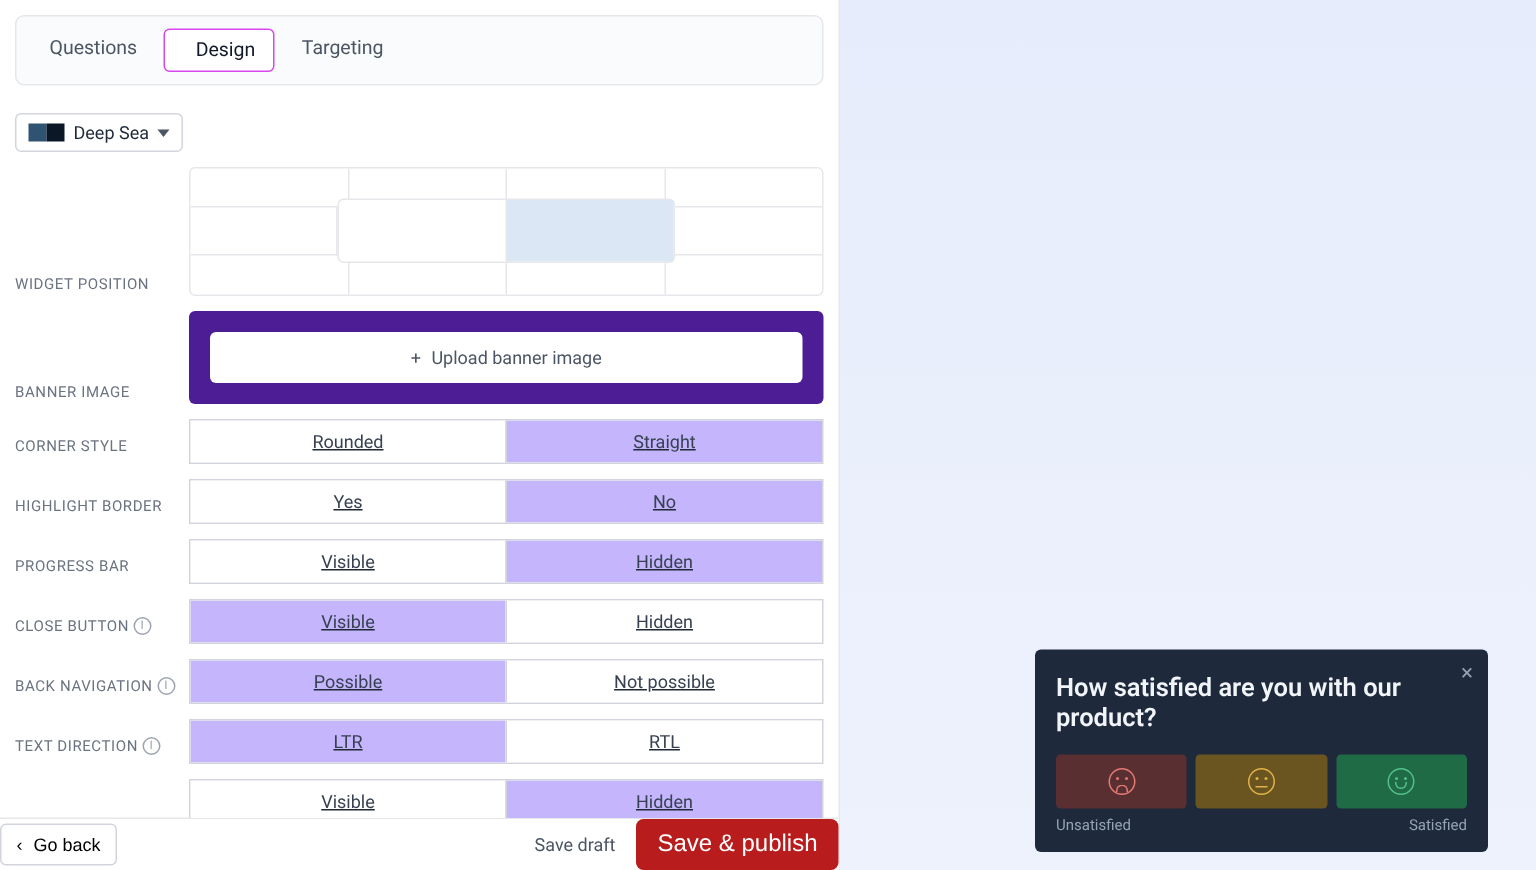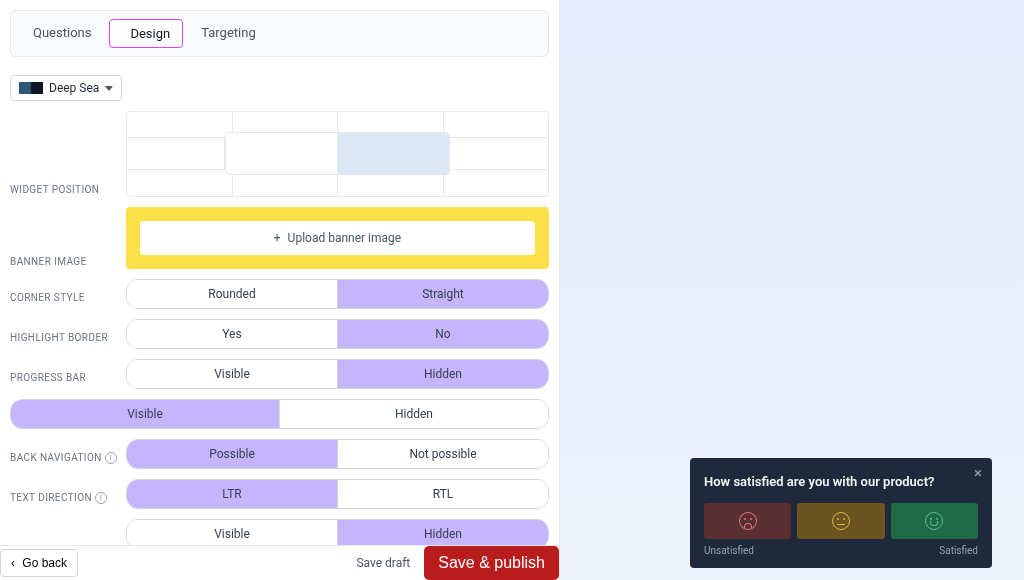--- a/index.html
+++ b/index.html
@@ -134,41 +134,42 @@
     margin: -6px 0;
     background:#fff;
     z-index:1;
     display:flex;
   }
   .pg-mid-center .inner-cell { flex:1; cursor:pointer; }
   .pg-mid-center .inner-cell:first-child { border-right:1px solid #e5e7eb;}
   .pg-mid-center .inner-cell.sel { background:#dbe7f5; }
 
   .upload-box {
-    background:#fde047;
+    background:#4c1d95;
     border-radius:4px;
     padding: 14px;
   }
   .upload-inner {
     background:#fff;
     border-radius:4px;
     padding: 10px;
     text-align:center;
     color:#4b5563;
     font-size:12px;
     cursor:pointer;
   }
   .upload-inner .plus { margin-right:4px; }
 
   .segmented {
     display:flex;
     border:1px solid #d1d5db;
-    border-radius:12px;
+    border-radius:0;
     overflow:hidden;
     height:30px;
+    text-decoration:underline;
   }
   .segmented .seg {
     flex:1;
     display:flex; align-items:center; justify-content:center;
     font-size:12px;
     color:#374151;
     cursor:pointer;
     background:#fff;
   }
   .segmented .seg + .seg { border-left:1px solid #d1d5db; }
@@ -215,21 +216,21 @@
   }
   .survey-close {
     position:absolute;
     top:8px; right:10px;
     color:#94a3b8;
     cursor:pointer;
     font-size:15px;
     line-height:1;
   }
   .survey-q {
-    font-size:13px; font-weight:600; color:#f1f5f9;
+    font-size:17px; font-weight:600; color:#f1f5f9;
     margin-bottom:14px;
     padding-right: 14px;
   }
   .survey-options {
     display:flex; gap:6px; margin-bottom:6px;
   }
   .opt {
     flex:1;
     height:36px;
     border-radius:3px;
@@ -351,20 +352,23 @@
       <div class="row-label">PROGRESS BAR</div>
       <div class="row-control">
         <div class="segmented">
           <div class="seg">Visible</div>
           <div class="seg sel">Hidden</div>
         </div>
       </div>
     </div>
 
     <div class="row">
+      <div class="row-label">
+        <span>CLOSE BUTTON</span><span class="info-icon">i</span>
+      </div>
       <div class="row-control">
         <div class="segmented">
           <div class="seg sel">Visible</div>
           <div class="seg">Hidden</div>
         </div>
       </div>
     </div>
 
     <div class="row">
       <div class="row-label">

